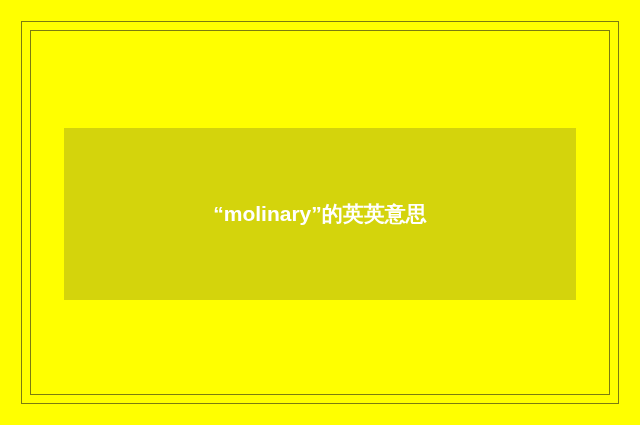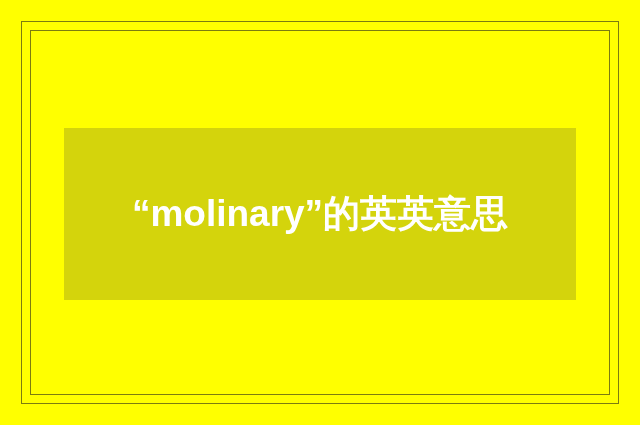--- a/index.html
+++ b/index.html
@@ -59,21 +59,21 @@
     display: flex;
     align-items: center;
     justify-content: center;
     padding: 0 12px;
   }
 
   .title-text {
     margin: 0;
     color: #ffffff;
     font-family: "Liberation Sans", "DejaVu Sans", sans-serif;
-    font-size: 37px;
+    font-size: 21px;
     font-weight: bold;
     line-height: 60px;
     text-align: center;
     letter-spacing: 0px;
     white-space: normal;
     word-break: break-all;
     max-width: 390px;
   }
 </style>
 </head>

